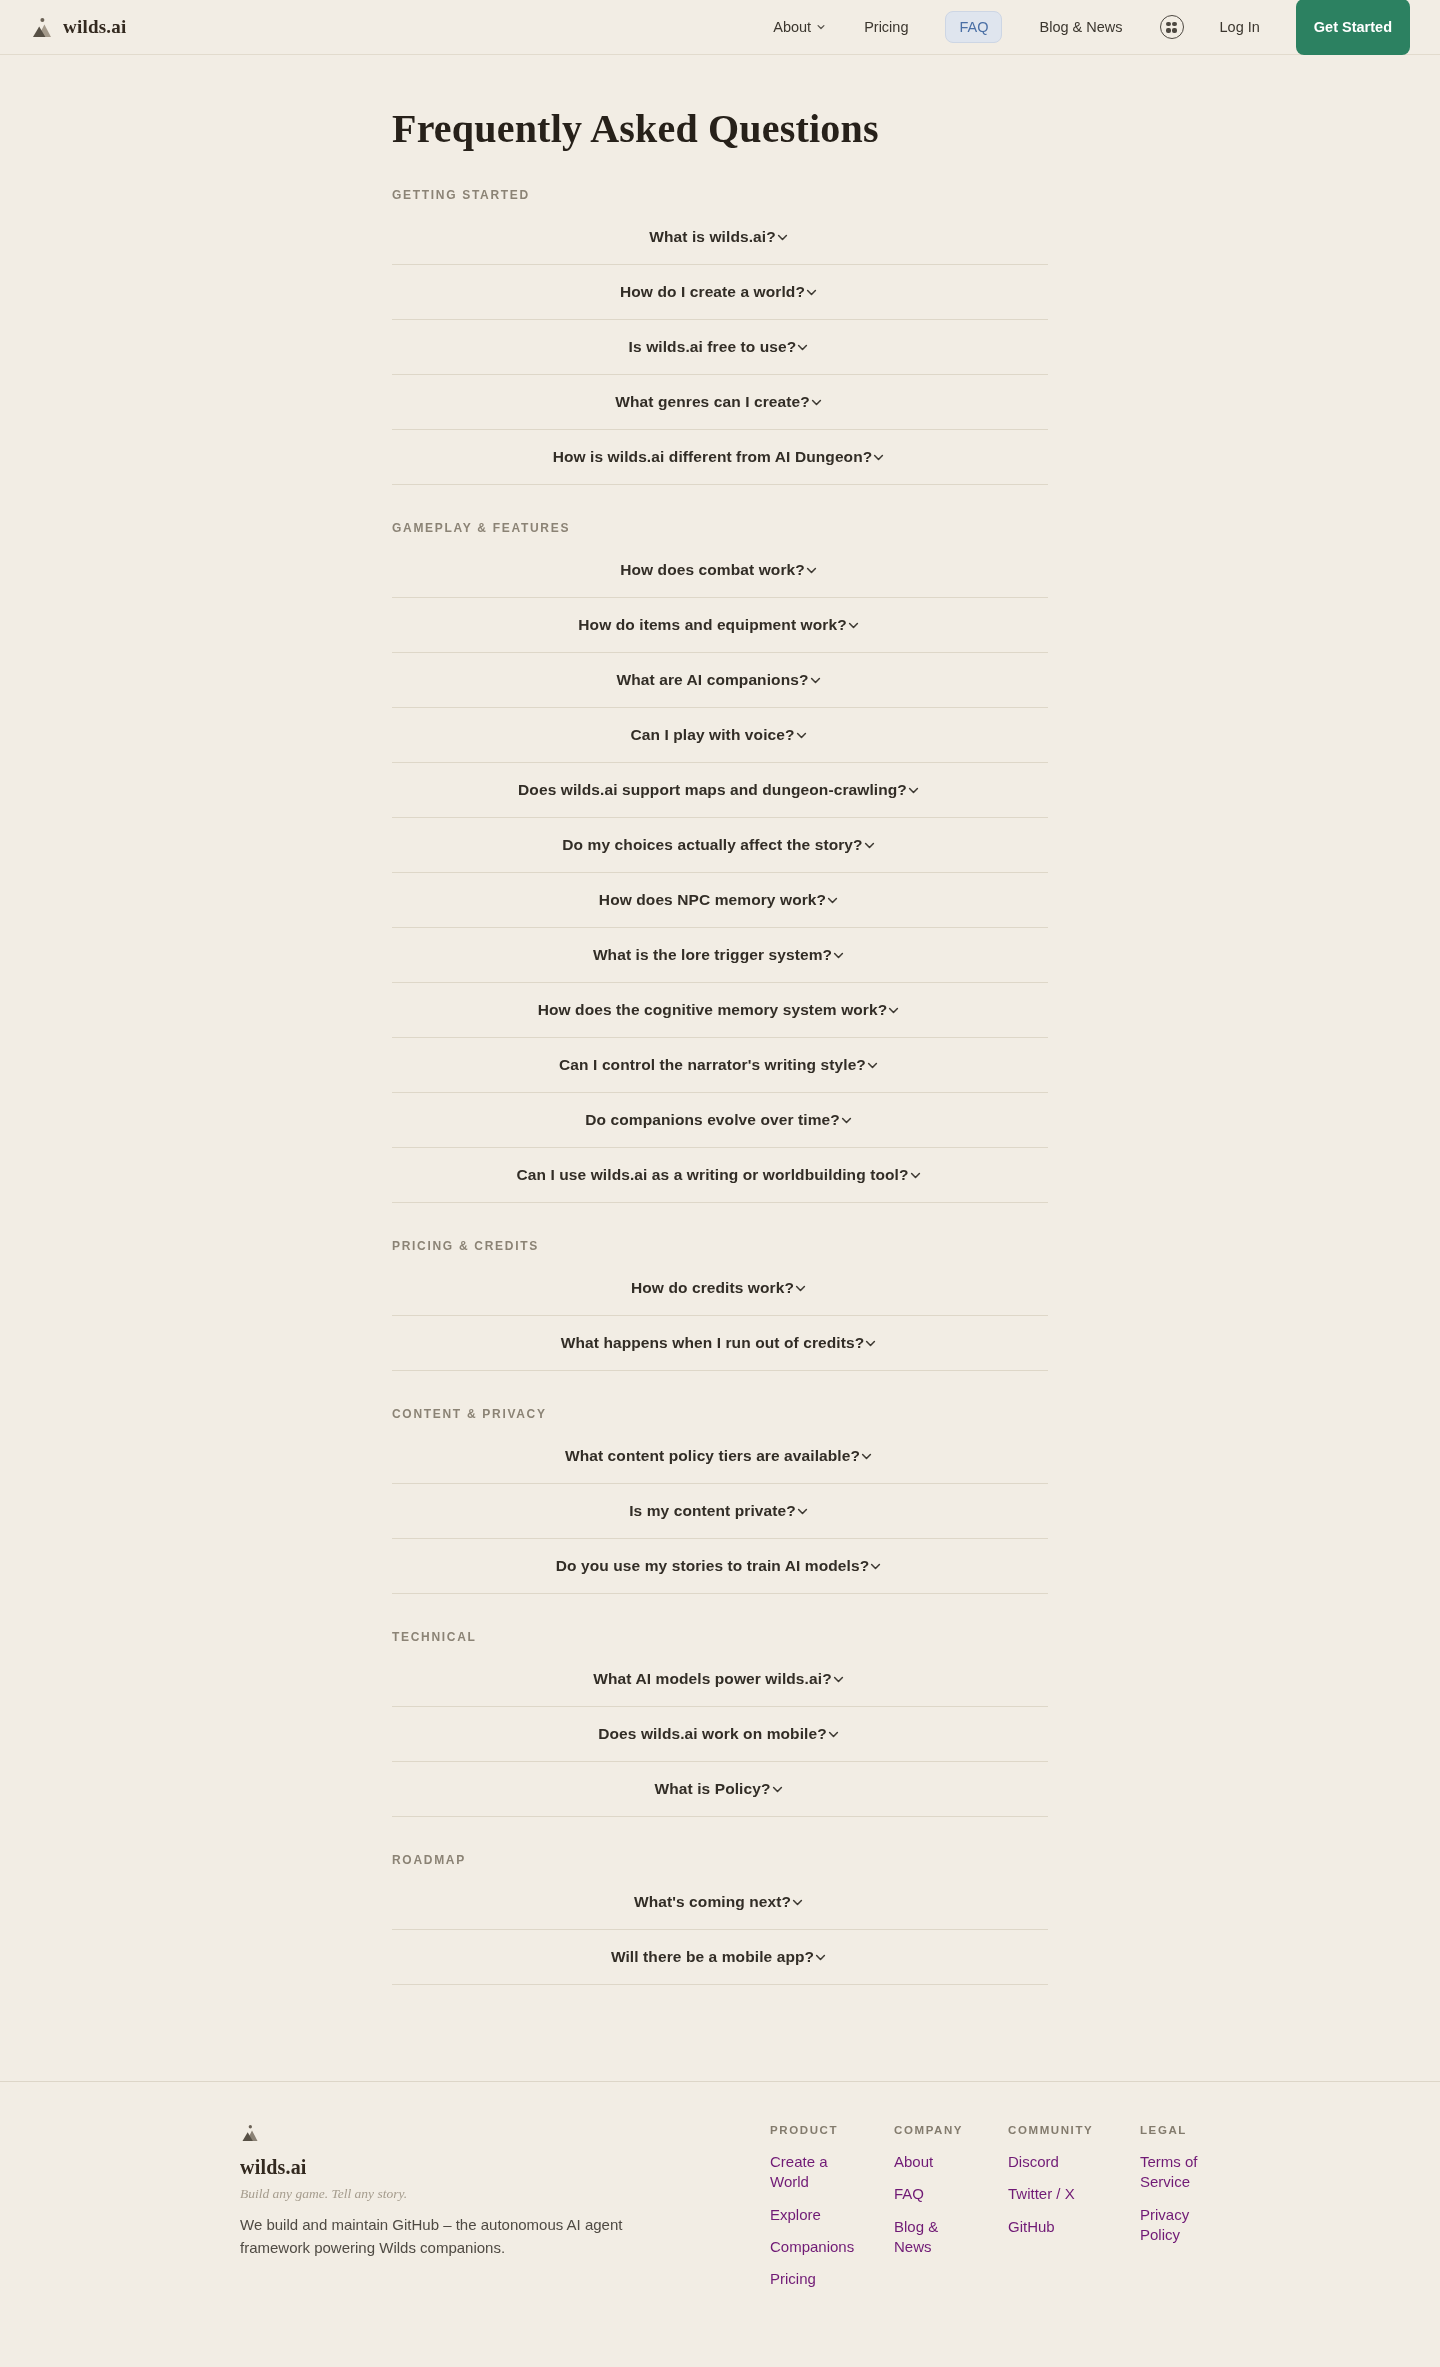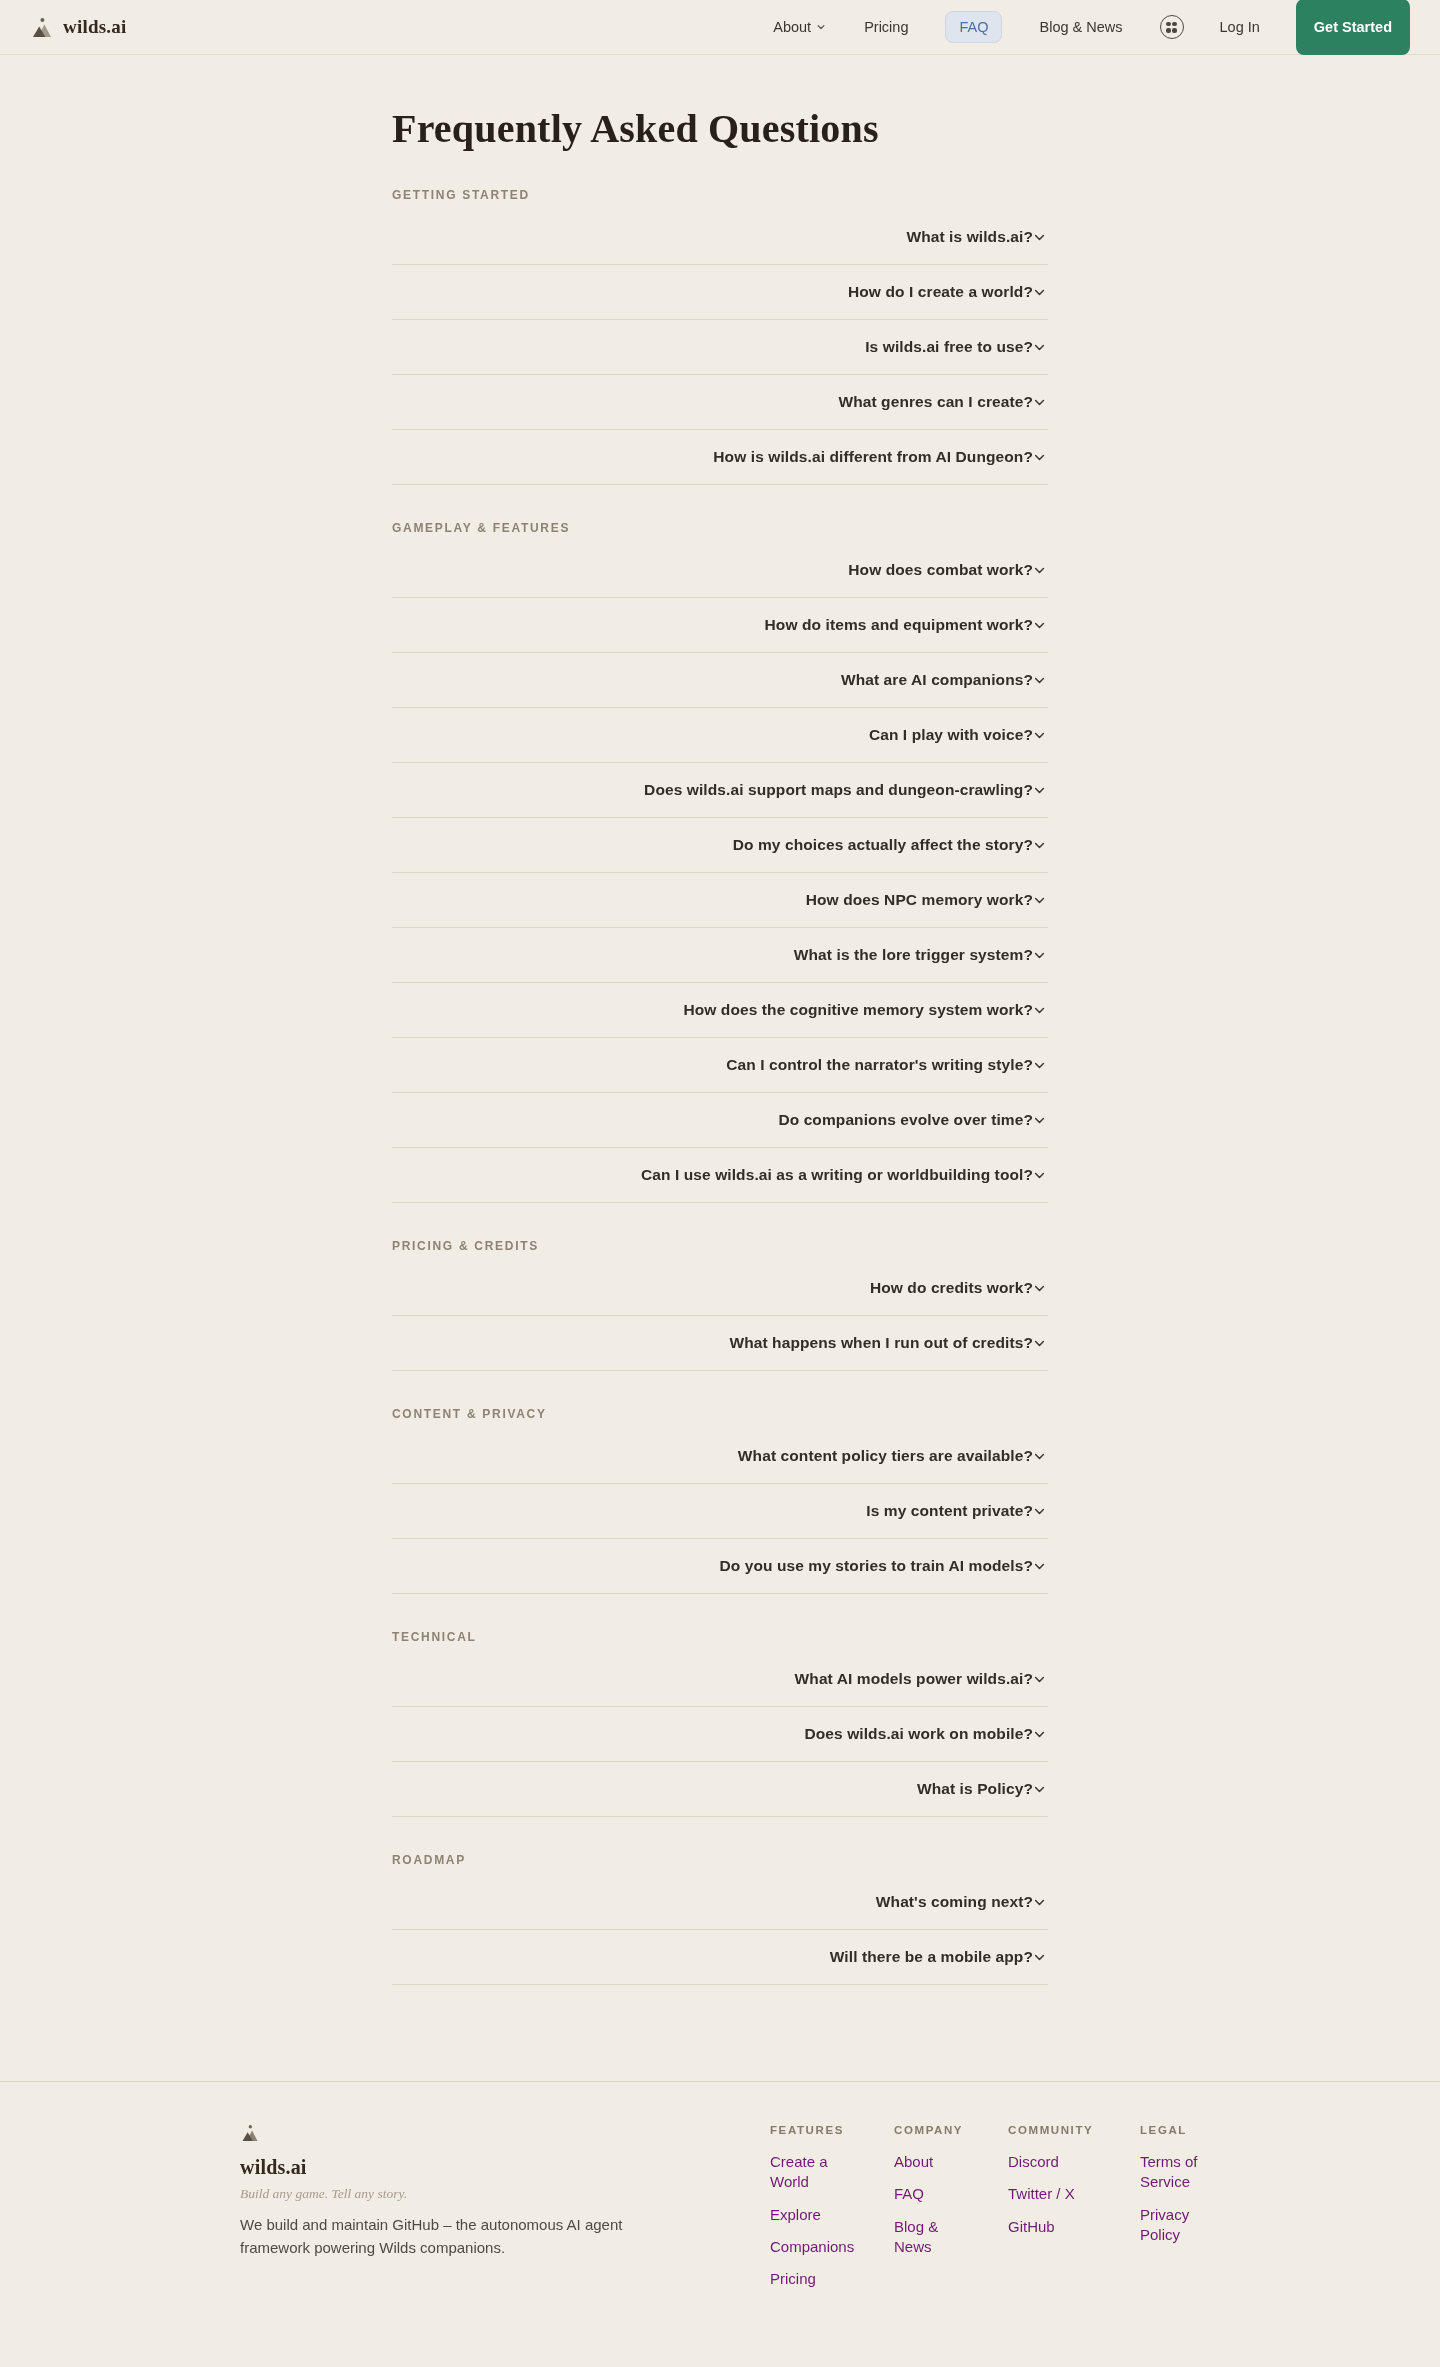--- a/index.html
+++ b/index.html
@@ -83,21 +83,21 @@
   .section-label {
     font-size: 12px;
     font-weight: 700;
     letter-spacing: 1.7px;
     color: #8b8375;
     margin-bottom: 8px;
   }
   .faq-row {
     display: flex;
     align-items: center;
-    justify-content: flex-end;
+    justify-content: center;
     padding: 18px 2px 18px 0;
     border-bottom: 1px solid #ded7c8;
     cursor: pointer;
   }
   .faq-row .q {
     font-size: 15.5px;
     font-weight: 700;
     color: #322d26;
     letter-spacing: .1px;
   }
@@ -487,21 +487,21 @@
           <polygon points="8,20 14.4,7.5 21,20" fill="#8b8275"></polygon>
           <polygon points="3,20 9.2,9.5 15.4,20" fill="#575045"></polygon>
         </svg>
       </span>
       <span class="brand-name">wilds.ai</span>
       <p class="footer-tagline">Build any game. Tell any story.</p>
       <p class="footer-desc">We build and maintain GitHub – the autonomous AI agent framework powering Wilds companions.</p>
     </div>
     <div class="footer-cols" id="footer-cols">
   <div class="footer-col">
-    <div class="col-title">FEATURES</div>
+    <div class="col-title">PRODUCT</div>
     <ul class="col-links">
             <li>Create a World</li>
             <li>Explore</li>
             <li>Companions</li>
             <li>Pricing</li>
           </ul>
   </div>
 
   <div class="footer-col">
     <div class="col-title">COMPANY</div>

